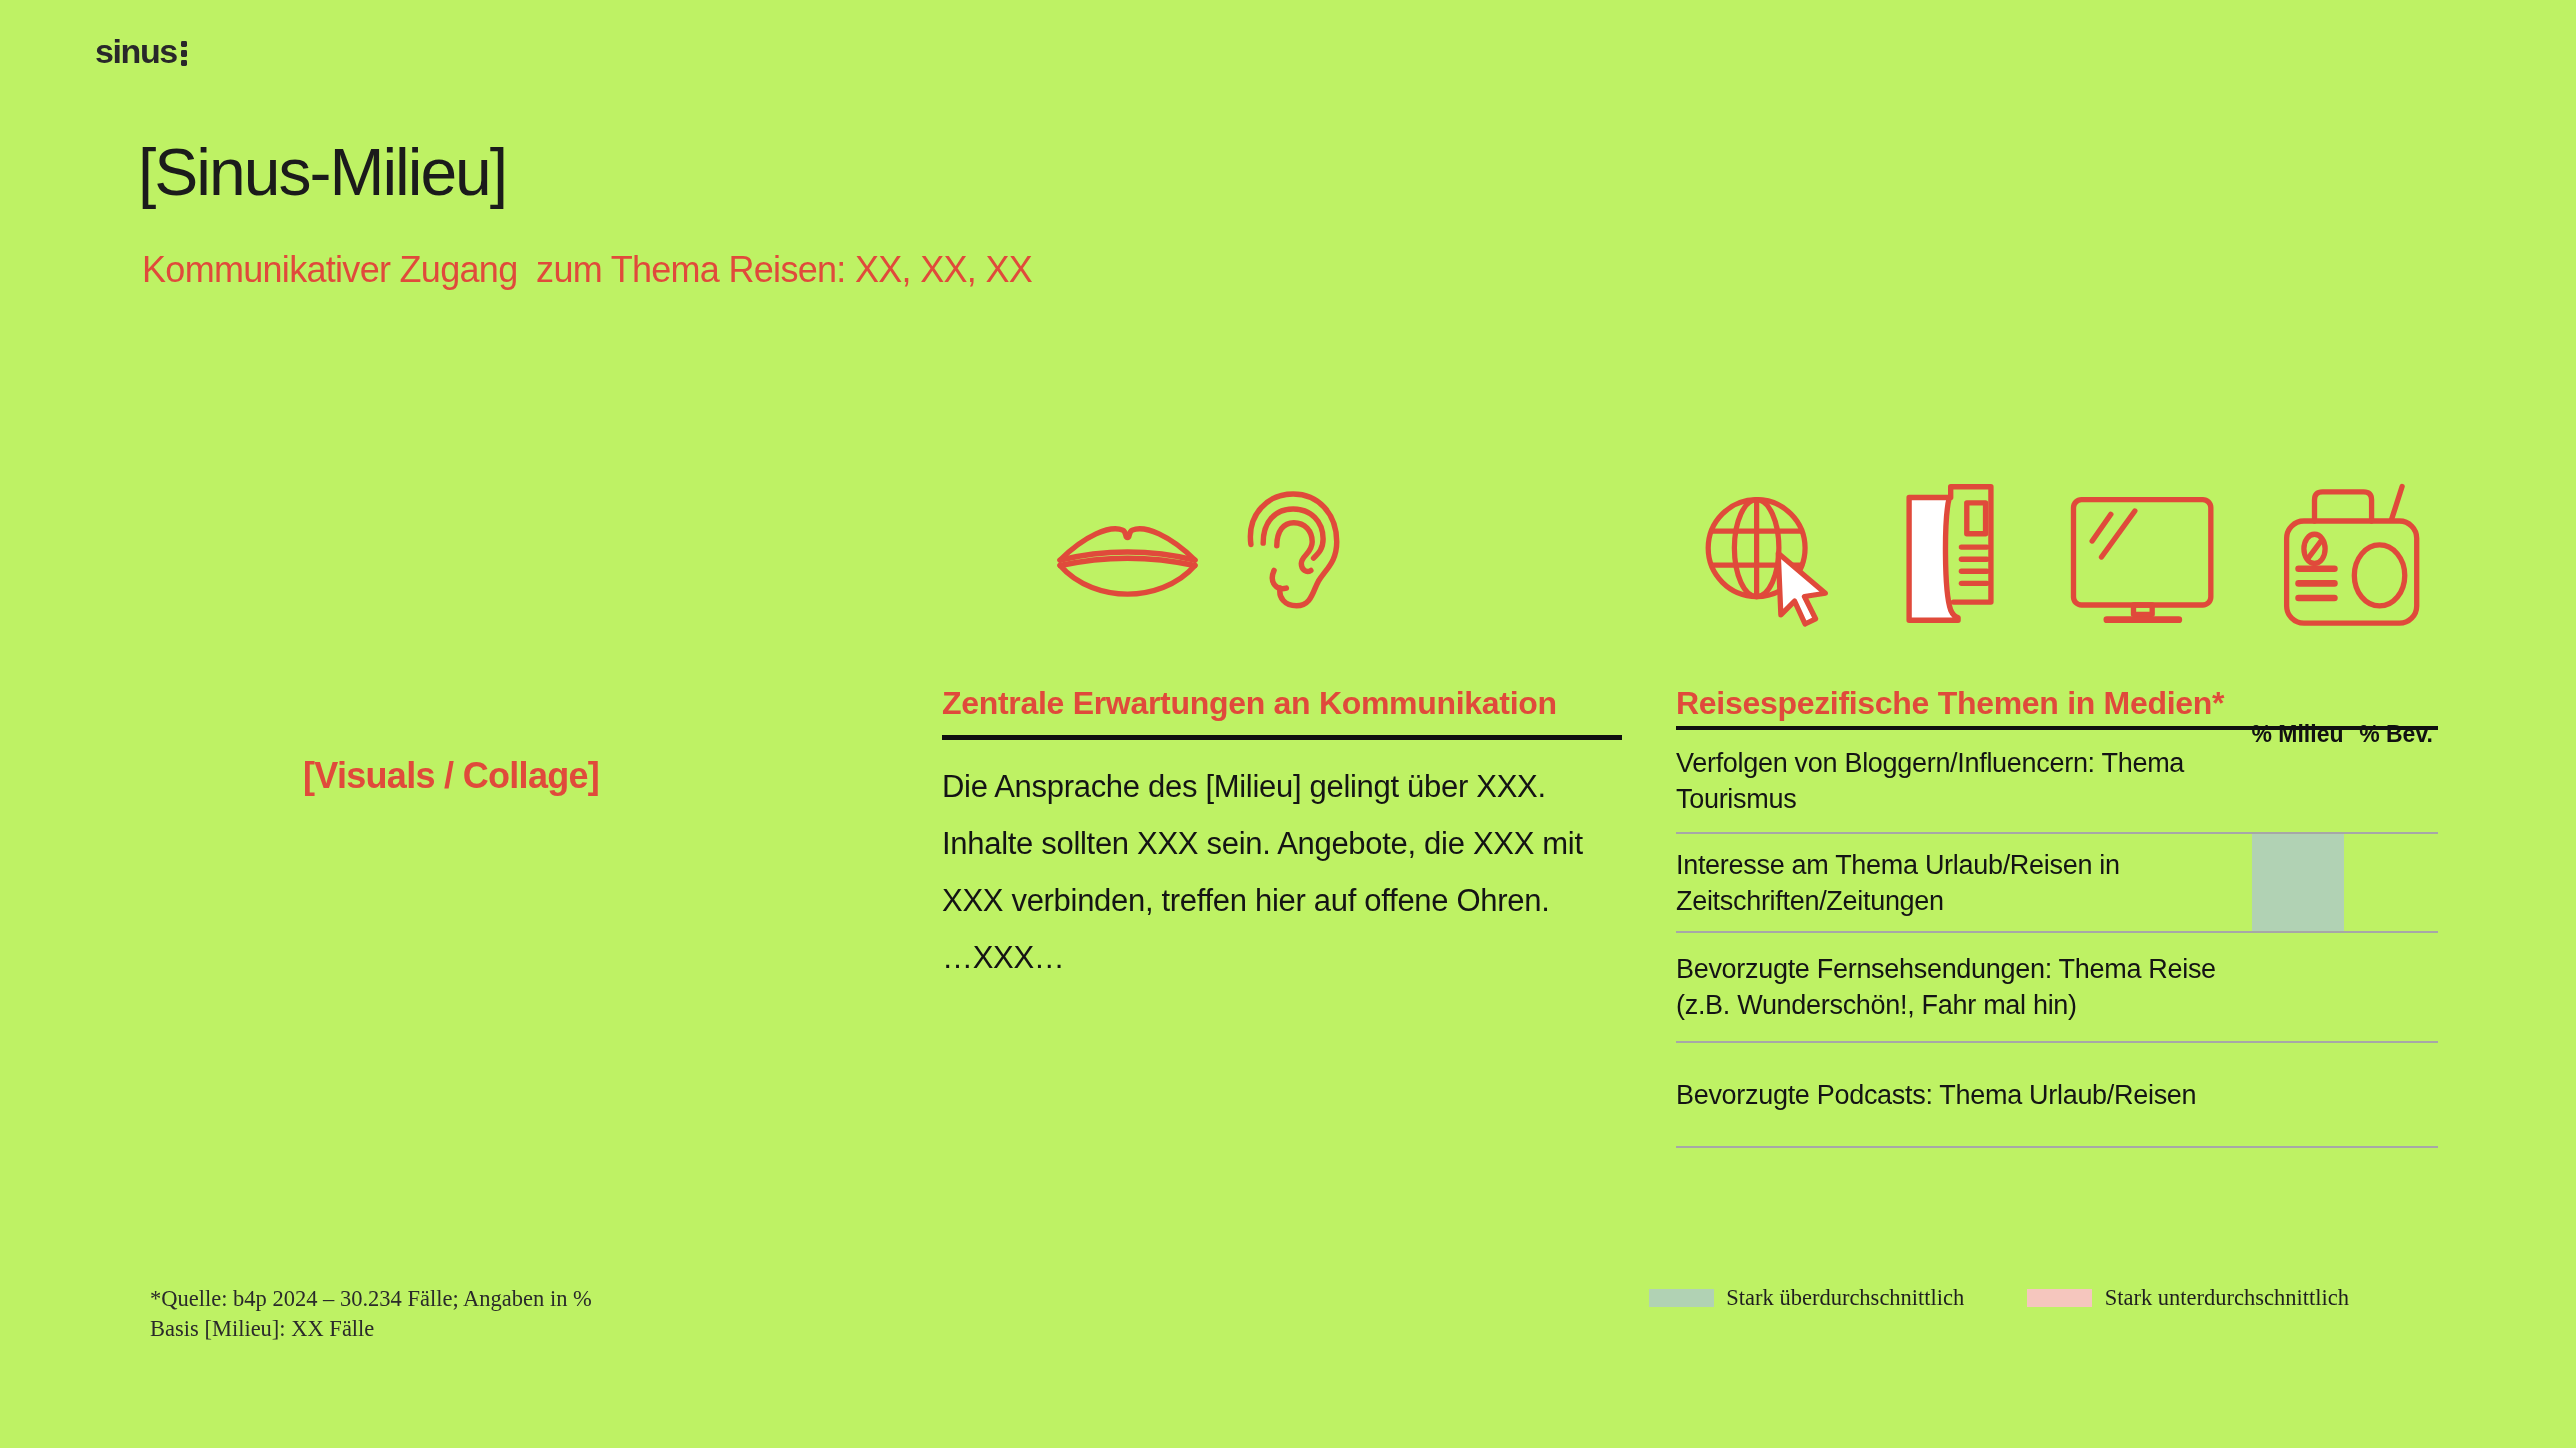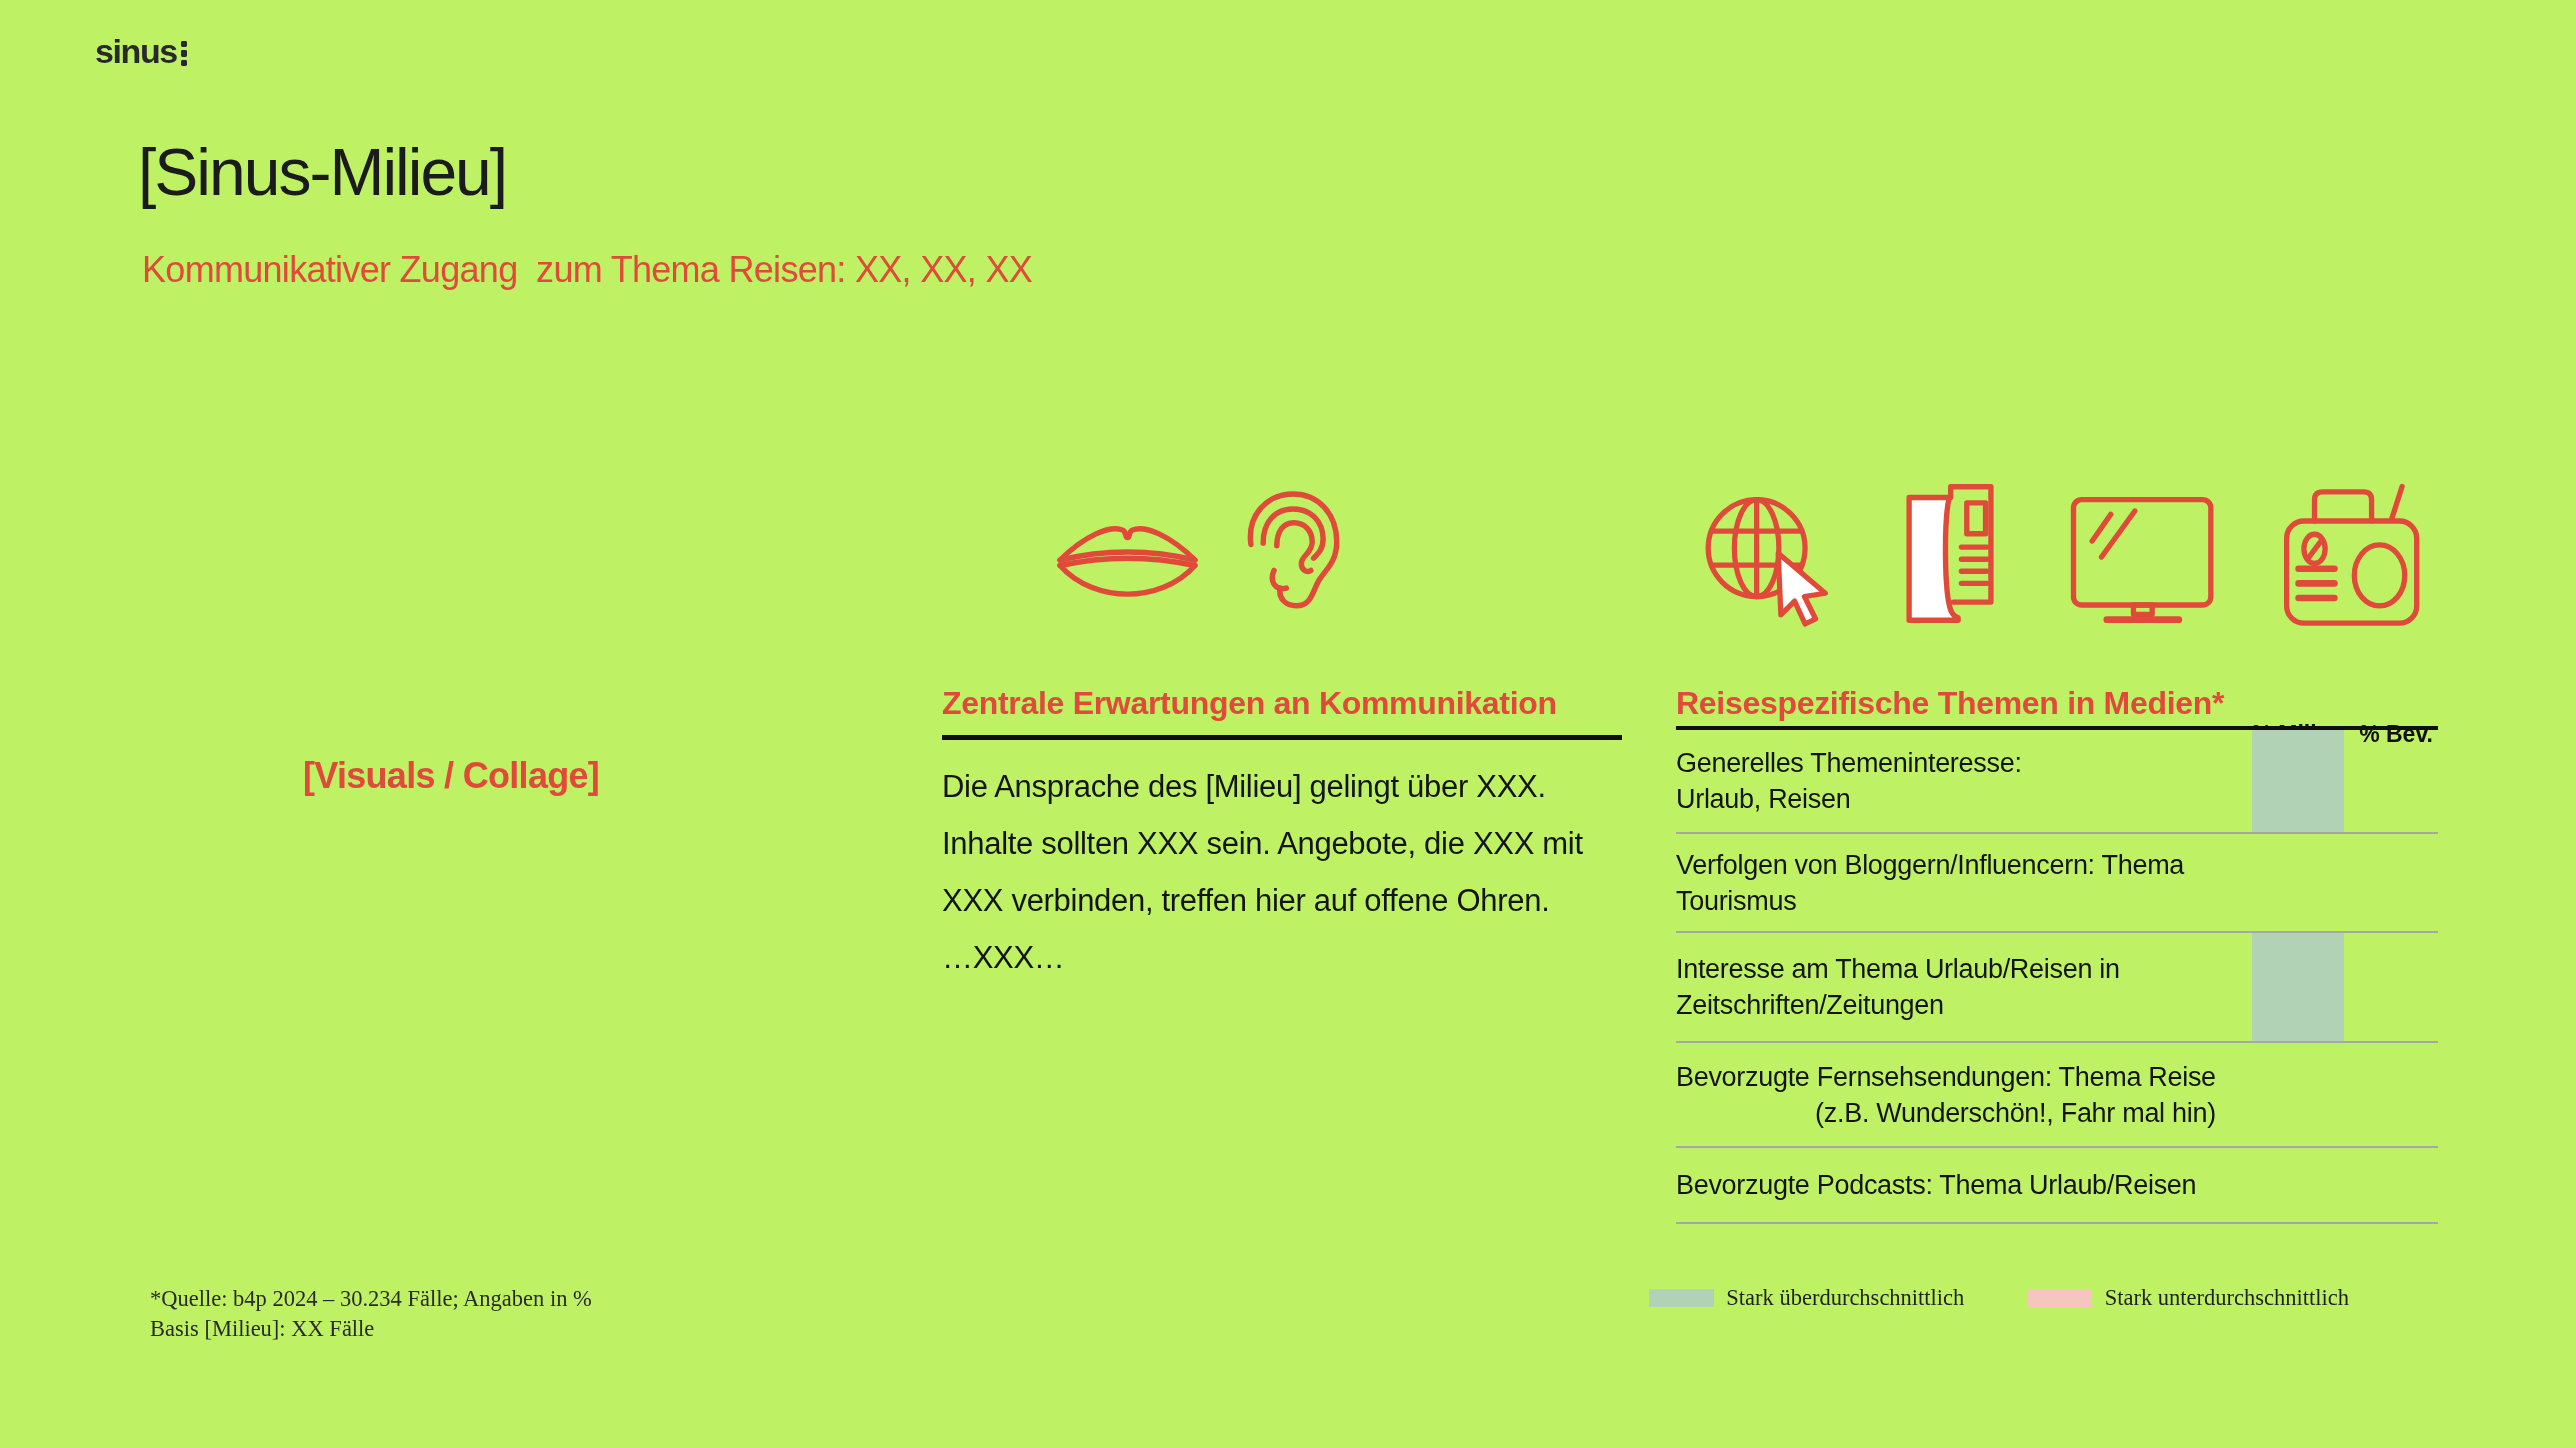--- a/index.html
+++ b/index.html
@@ -156,26 +156,20 @@
       <line class="thick" x1="28" y1="154" x2="82" y2="154"></line>
       <line class="thick" x1="28" y1="176" x2="82" y2="176"></line>
     </svg>
   </div>
 
   <div class="abs sec-heading red" style="left:1676px; top:685px;">Reisespezifische Themen in Medien*</div>
   <div class="abs col-head milieu">% Milieu</div>
   <div class="abs col-head bev">% Bev.</div>
   <div class="abs media-table">
     <div>
-  <div class="m-row">
-    <div class="m-cell milieu" style="background: rgb(177, 210, 180);"></div>
-    <div class="m-cell bev"></div>
-    <div class="m-row-label">Generelles Themeninteresse:
-Urlaub, Reisen</div>
-  </div>
 
   <div class="m-row">
     <div class="m-cell milieu"></div>
     <div class="m-cell bev"></div>
     <div class="m-row-label">Verfolgen von Bloggern/Influencern: Thema
 Tourismus</div>
   </div>
 
   <div class="m-row">
     <div class="m-cell milieu" style="background: rgb(177, 210, 180);"></div>

